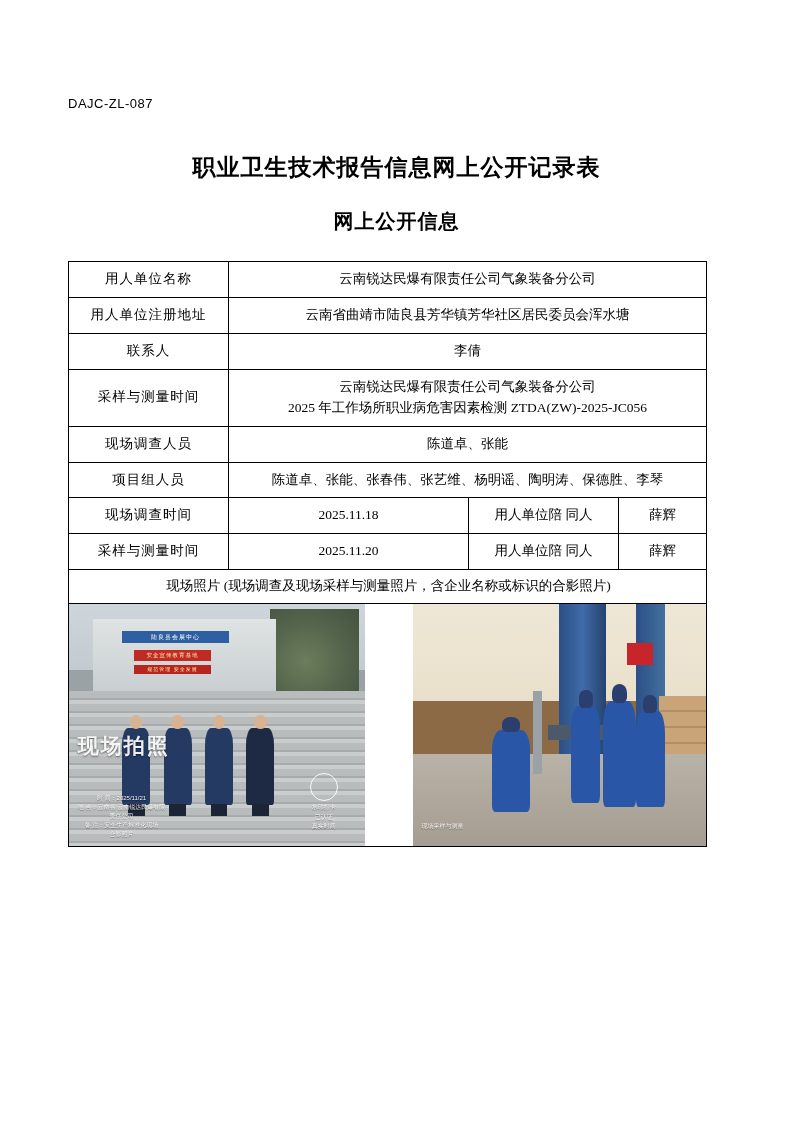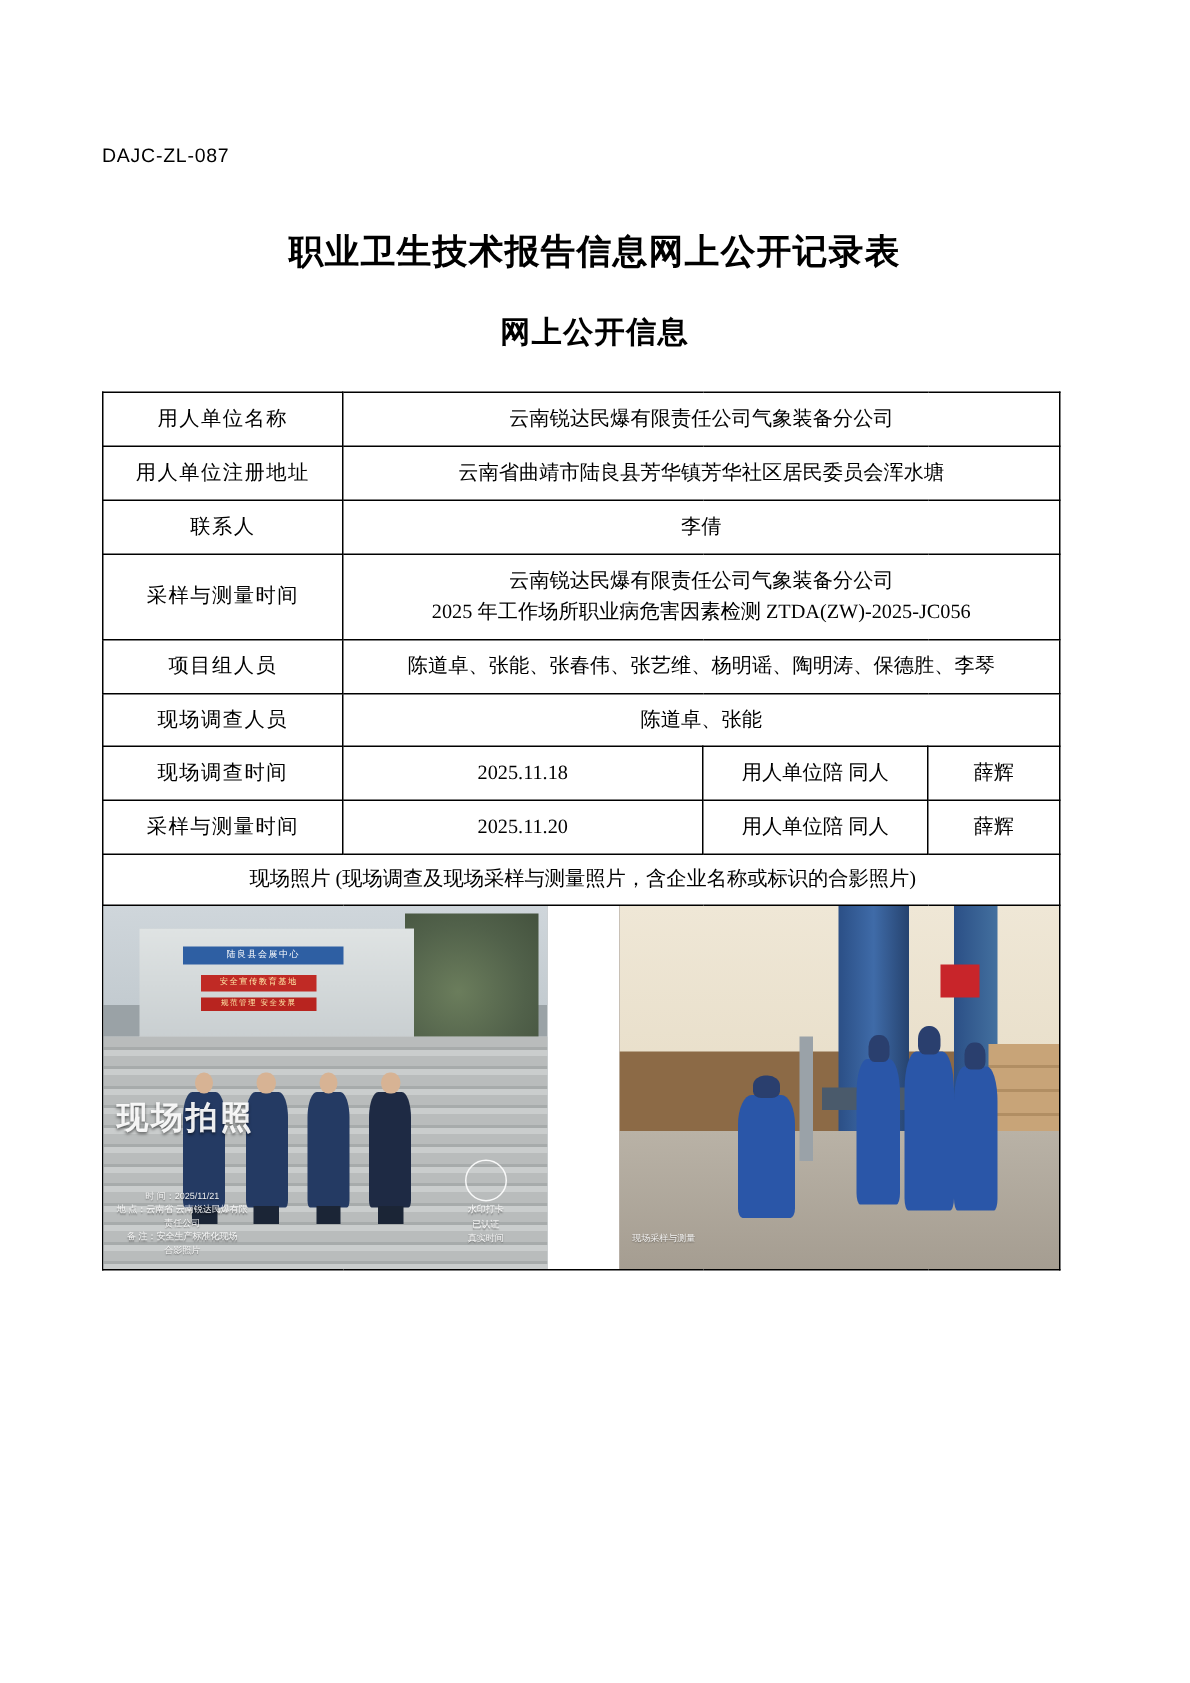--- a/index.html
+++ b/index.html
@@ -319,26 +319,26 @@
         <td colspan="3">李倩</td>
       </tr>
       <tr>
         <td class="label-cell">采样与测量时间</td>
         <td colspan="3" class="two-line">
           <div>云南锐达民爆有限责任公司气象装备分公司</div>
           <div>2025 年工作场所职业病危害因素检测 ZTDA(ZW)-2025-JC056</div>
         </td>
       </tr>
       <tr>
+        <td class="label-cell">现场调查人员</td>
+        <td colspan="3">陈道卓、张能</td>
+      </tr>
+      <tr>
         <td class="label-cell">项目组人员</td>
         <td colspan="3">陈道卓、张能、张春伟、张艺维、杨明谣、陶明涛、保德胜、李琴</td>
-      </tr>
-      <tr>
-        <td class="label-cell">现场调查人员</td>
-        <td colspan="3">陈道卓、张能</td>
       </tr>
       <tr>
         <td class="label-cell">现场调查时间</td>
         <td>2025.11.18</td>
         <td>用人单位陪 同人</td>
         <td>薛辉</td>
       </tr>
       <tr>
         <td class="label-cell">采样与测量时间</td>
         <td>2025.11.20</td>

